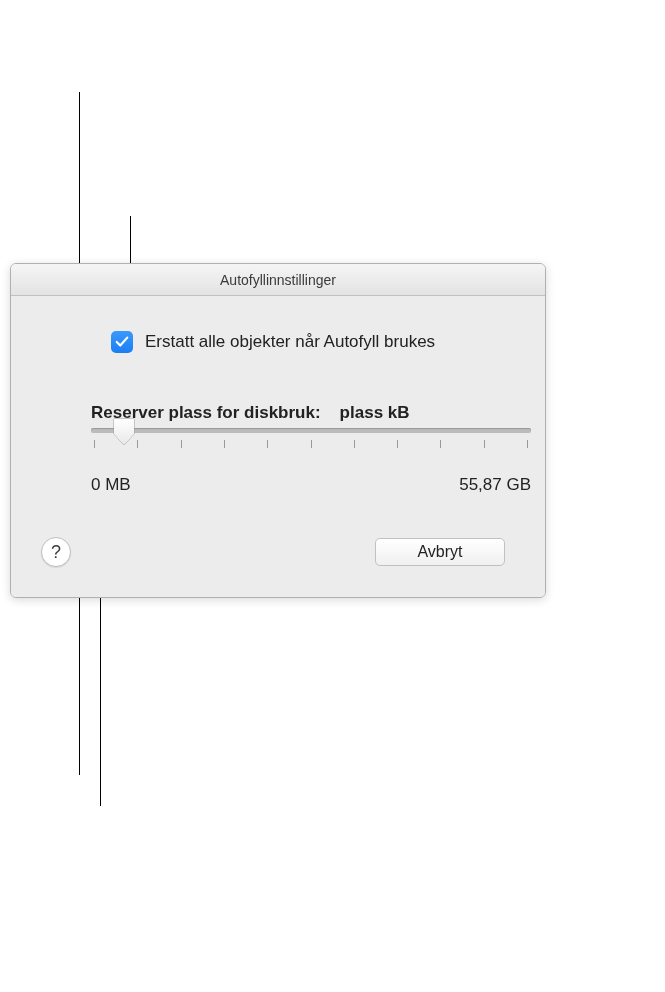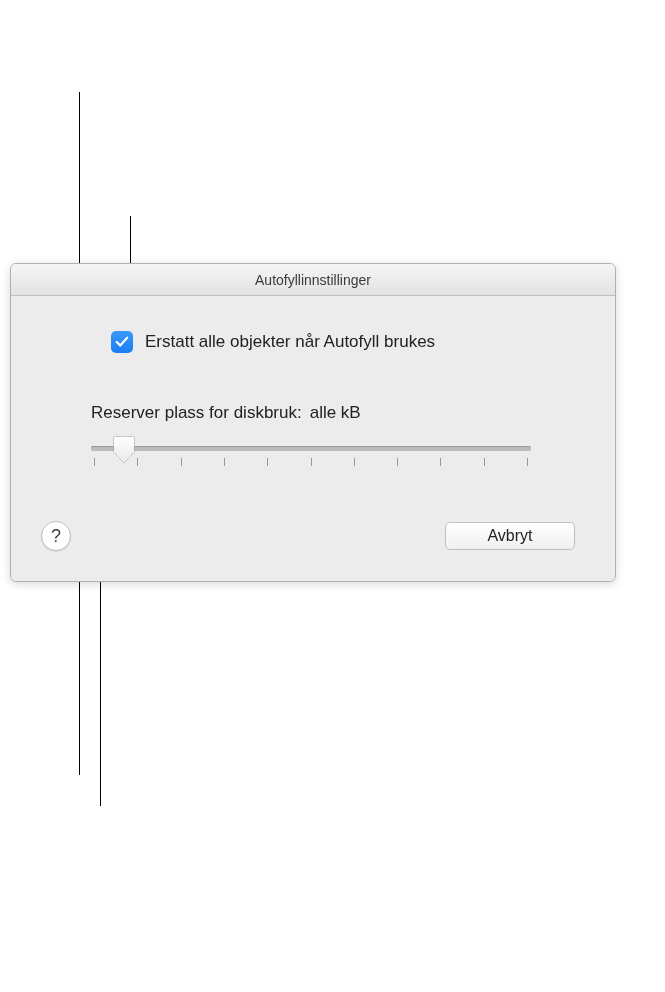--- a/index.html
+++ b/index.html
@@ -25,21 +25,21 @@
     .callout-line-h {
       position: absolute;
       height: 1px;
       background: #000;
     }
     
     .dialog-window {
       position: absolute;
       left: 10px;
       top: 263px;
-      width: 606px;
+      width: 536px;
       background: linear-gradient(to bottom, #ededed 0%, #ededed 100%);
       border: 1px solid #b0b0b0;
       border-radius: 6px;
       box-shadow: 0 2px 10px rgba(0,0,0,0.15);
       overflow: hidden;
     }
     
     .titlebar {
       height: 32px;
       background: linear-gradient(to bottom, #f5f5f5, #e3e3e3);
@@ -90,24 +90,24 @@
     }
     
     .slider-section {
       margin-bottom: 40px;
       margin-left: -20px;
     }
     
     .slider-label-row {
       display: flex;
       align-items: baseline;
-      gap: 8px;
+      gap: 19px;
       font-size: 17px;
       color: #222;
-      margin-bottom: 18px;
+      font-weight: bold;
     }
     
     .slider-container {
       position: relative;
       width: 440px;
       height: 40px;
     }
     
     .slider-track {
       position: absolute;
@@ -249,21 +249,21 @@
         <span class="checkbox-label">Erstatt alle objekter når Autofyll brukes</span>
       </div>
 
 
 
     </div>
 
     <div class="slider-section">
       <div class="slider-label-row">
         <span>Reserver plass for diskbruk:</span>
-        <span>alle kB</span>
+        <span>plass kB</span>
       </div>
 
       <div class="slider-container">
         <div class="slider-track"></div>
         <div class="slider-ticks">
           <div class="tick" style="left:3px;"></div>
           <div class="tick" style="left:46px;"></div>
           <div class="tick" style="left:90px;"></div>
           <div class="tick" style="left:133px;"></div>
           <div class="tick" style="left:176px;"></div>
@@ -281,20 +281,24 @@
             <defs>
               <linearGradient id="g1" x1="0" y1="0" x2="0" y2="1">
                 <stop offset="0%" stop-color="#ffffff"></stop>
                 <stop offset="100%" stop-color="#e8e8e8"></stop>
               </linearGradient>
             </defs>
           </svg>
         </div>
       </div>
 
+      <div class="slider-labels">
+        <span class="slider-min">0 MB</span>
+        <span class="slider-max">55,87 GB</span>
+      </div>
     </div>
 
     <div class="button-row">
       <div class="help-button">
         <span>?</span>
       </div>
       <div class="action-buttons">
         <div class="btn btn-cancel">
           <span>Avbryt</span>
         </div>

